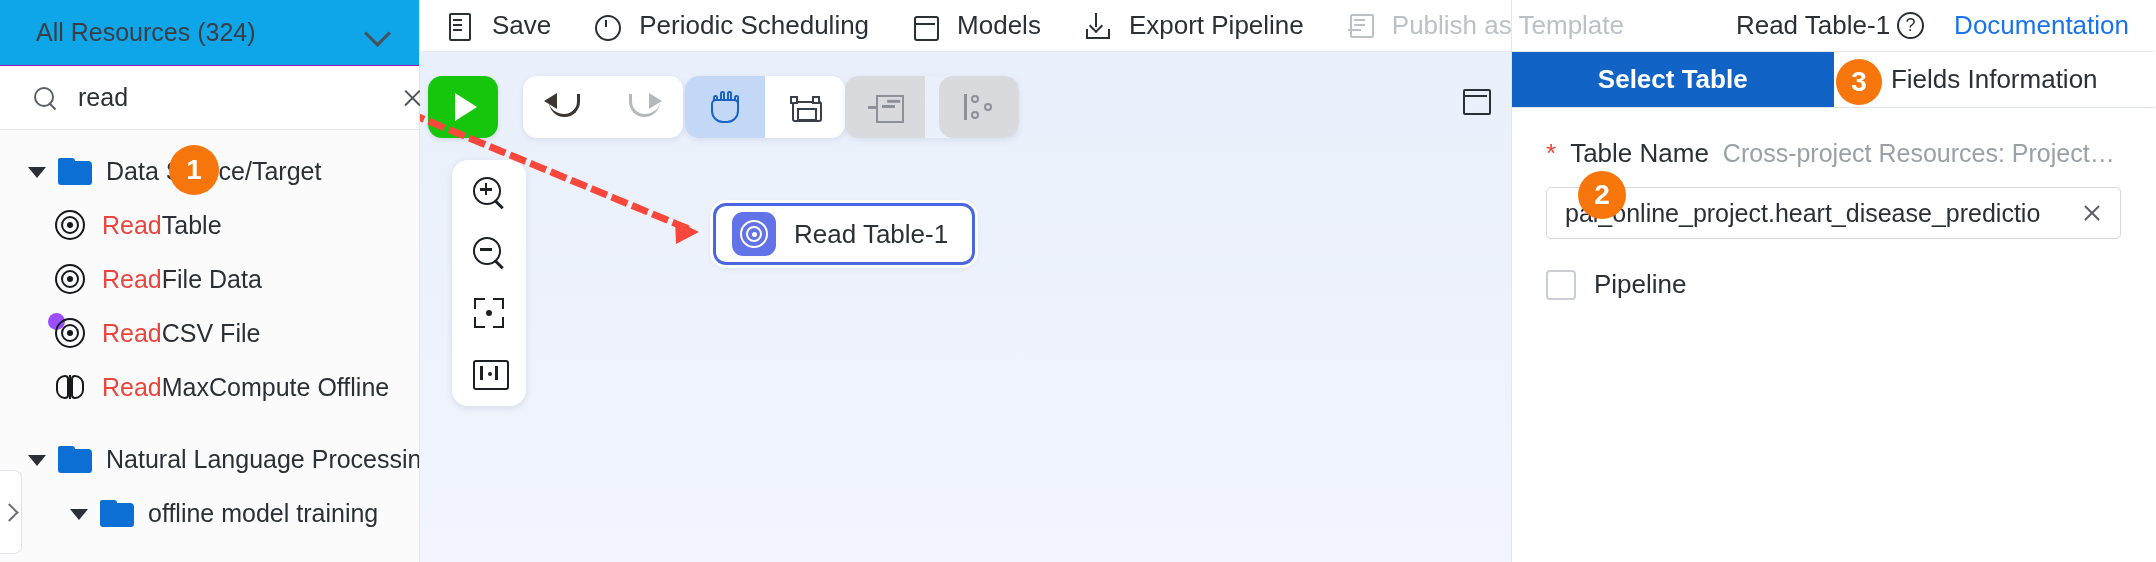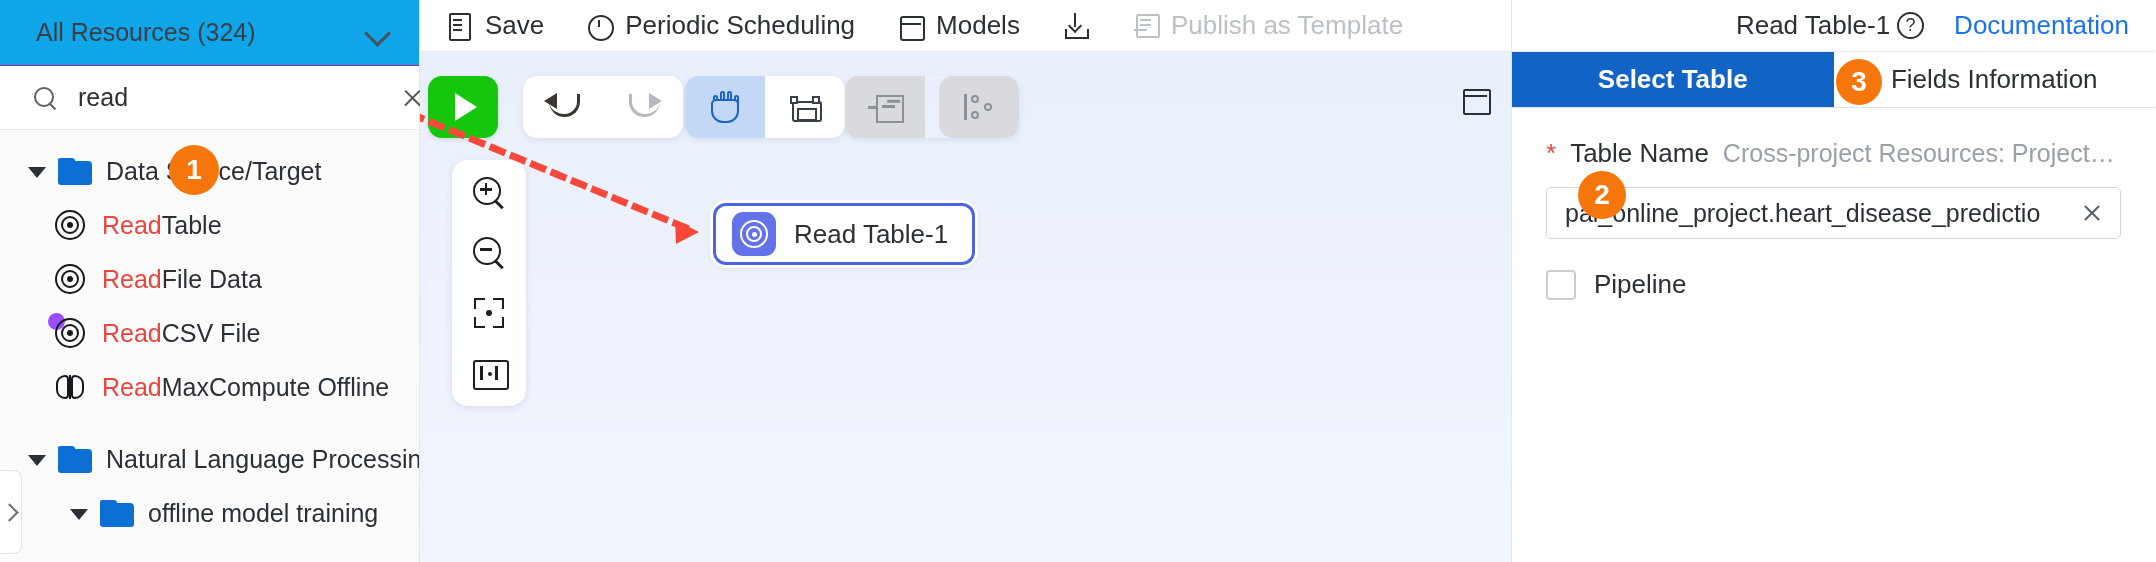--- a/index.html
+++ b/index.html
@@ -146,21 +146,21 @@
   .center {
     width: 1092px; height: 562px; display: flex; flex-direction: column;
     border-right: 1px solid #e3e6eb; position: relative;
   }
   .topbar {
     height: 52px; flex: 0 0 52px; background: #fff;
     border-bottom: 1px solid #e8eaef;
     display: flex; align-items: center; padding-left: 26px; gap: 42px;
   }
   .tb-item {
-    display: flex; align-items: center; gap: 11px;
+    display: flex; align-items: center; gap: 18px;
     font-size: 26px; color: #2b3036; cursor: pointer; white-space: nowrap;
   }
   .tb-item.disabled { color: #bcc1c8; cursor: default; }
   .tb-ico { width: 28px; height: 28px; flex: 0 0 28px; position: relative; }
 
   
   .ico-save::before {
     content: ""; position: absolute; left: 3px; top: 1px; width: 18px; height: 24px;
     border: 2.2px solid currentColor; border-radius: 2px;
   }
@@ -551,20 +551,21 @@
         <span>Periodic Scheduling</span>
       </div>
       <div class="tb-item">
         <span class="tb-ico ico-cube"></span>
         <span>Models</span>
       </div>
       <div class="tb-item">
         <span class="tb-ico ico-export">
             <span class="arr"></span>
           </span>
+        <span>Export Pipeline</span>
       </div>
       <div class="tb-item disabled">
         <span class="tb-ico ico-publish">
             <span class="arr2"></span>
           </span>
         <span>Publish as Template</span>
       </div>
     </div>
 
     <div class="canvas">

